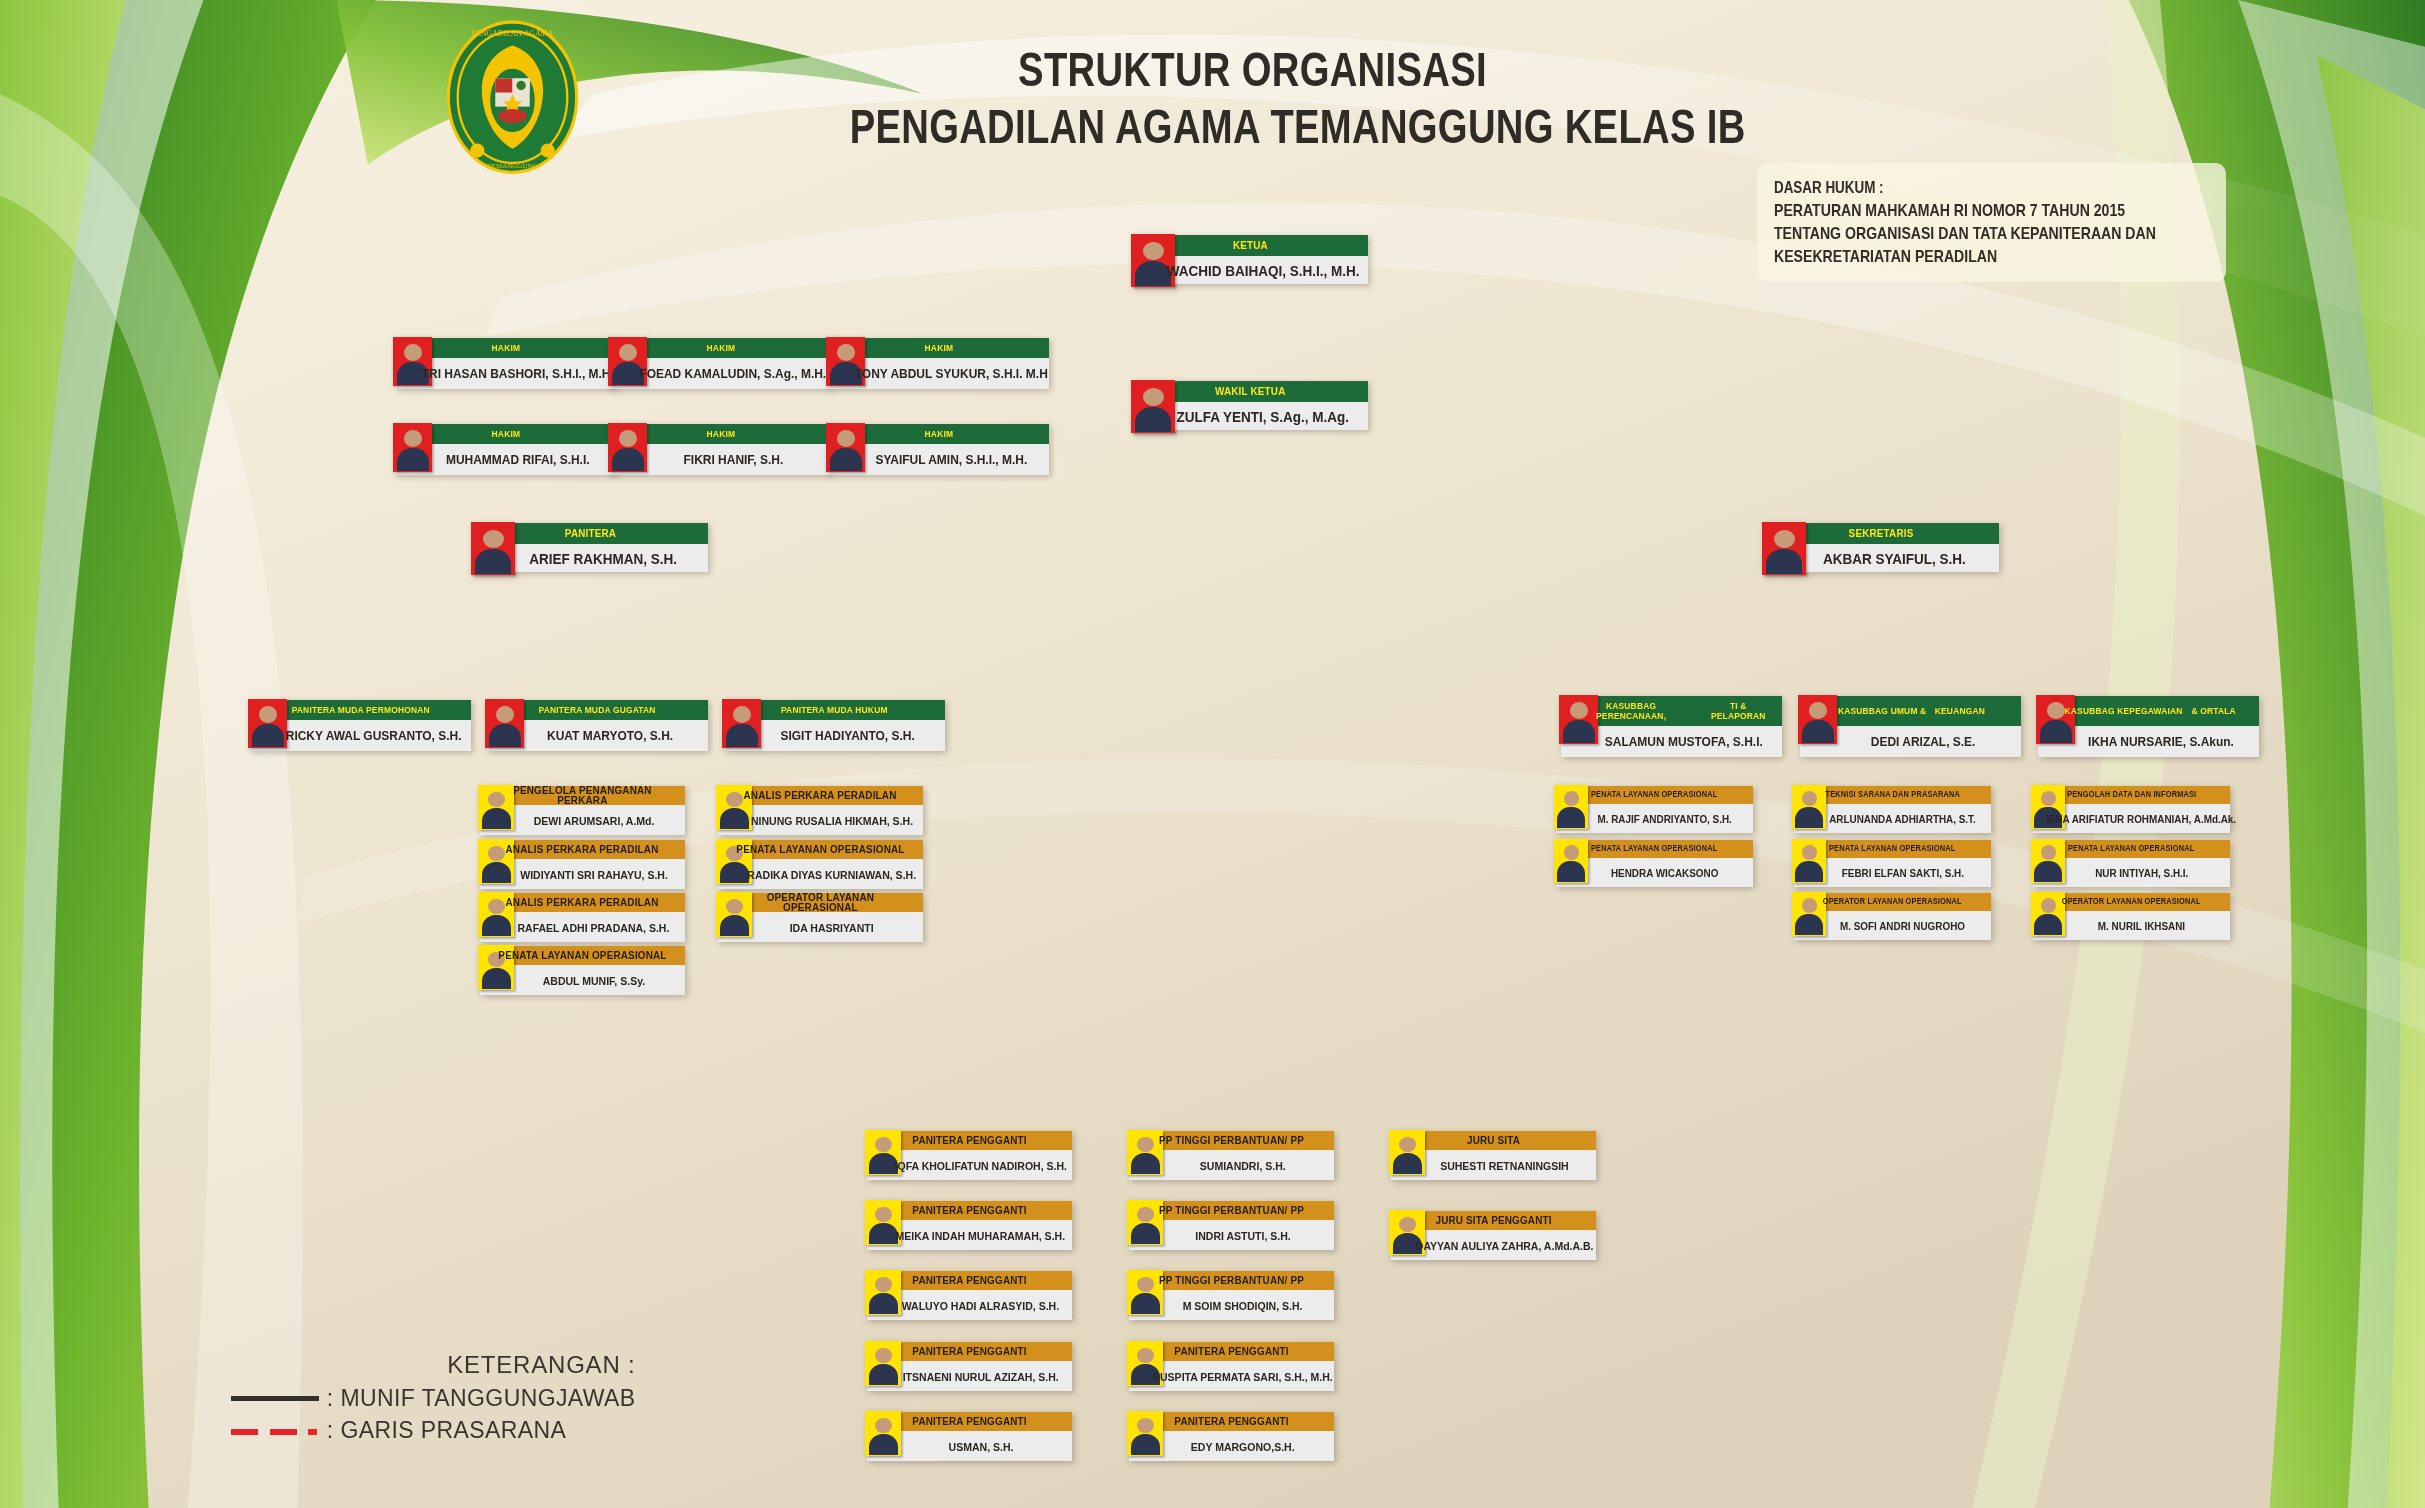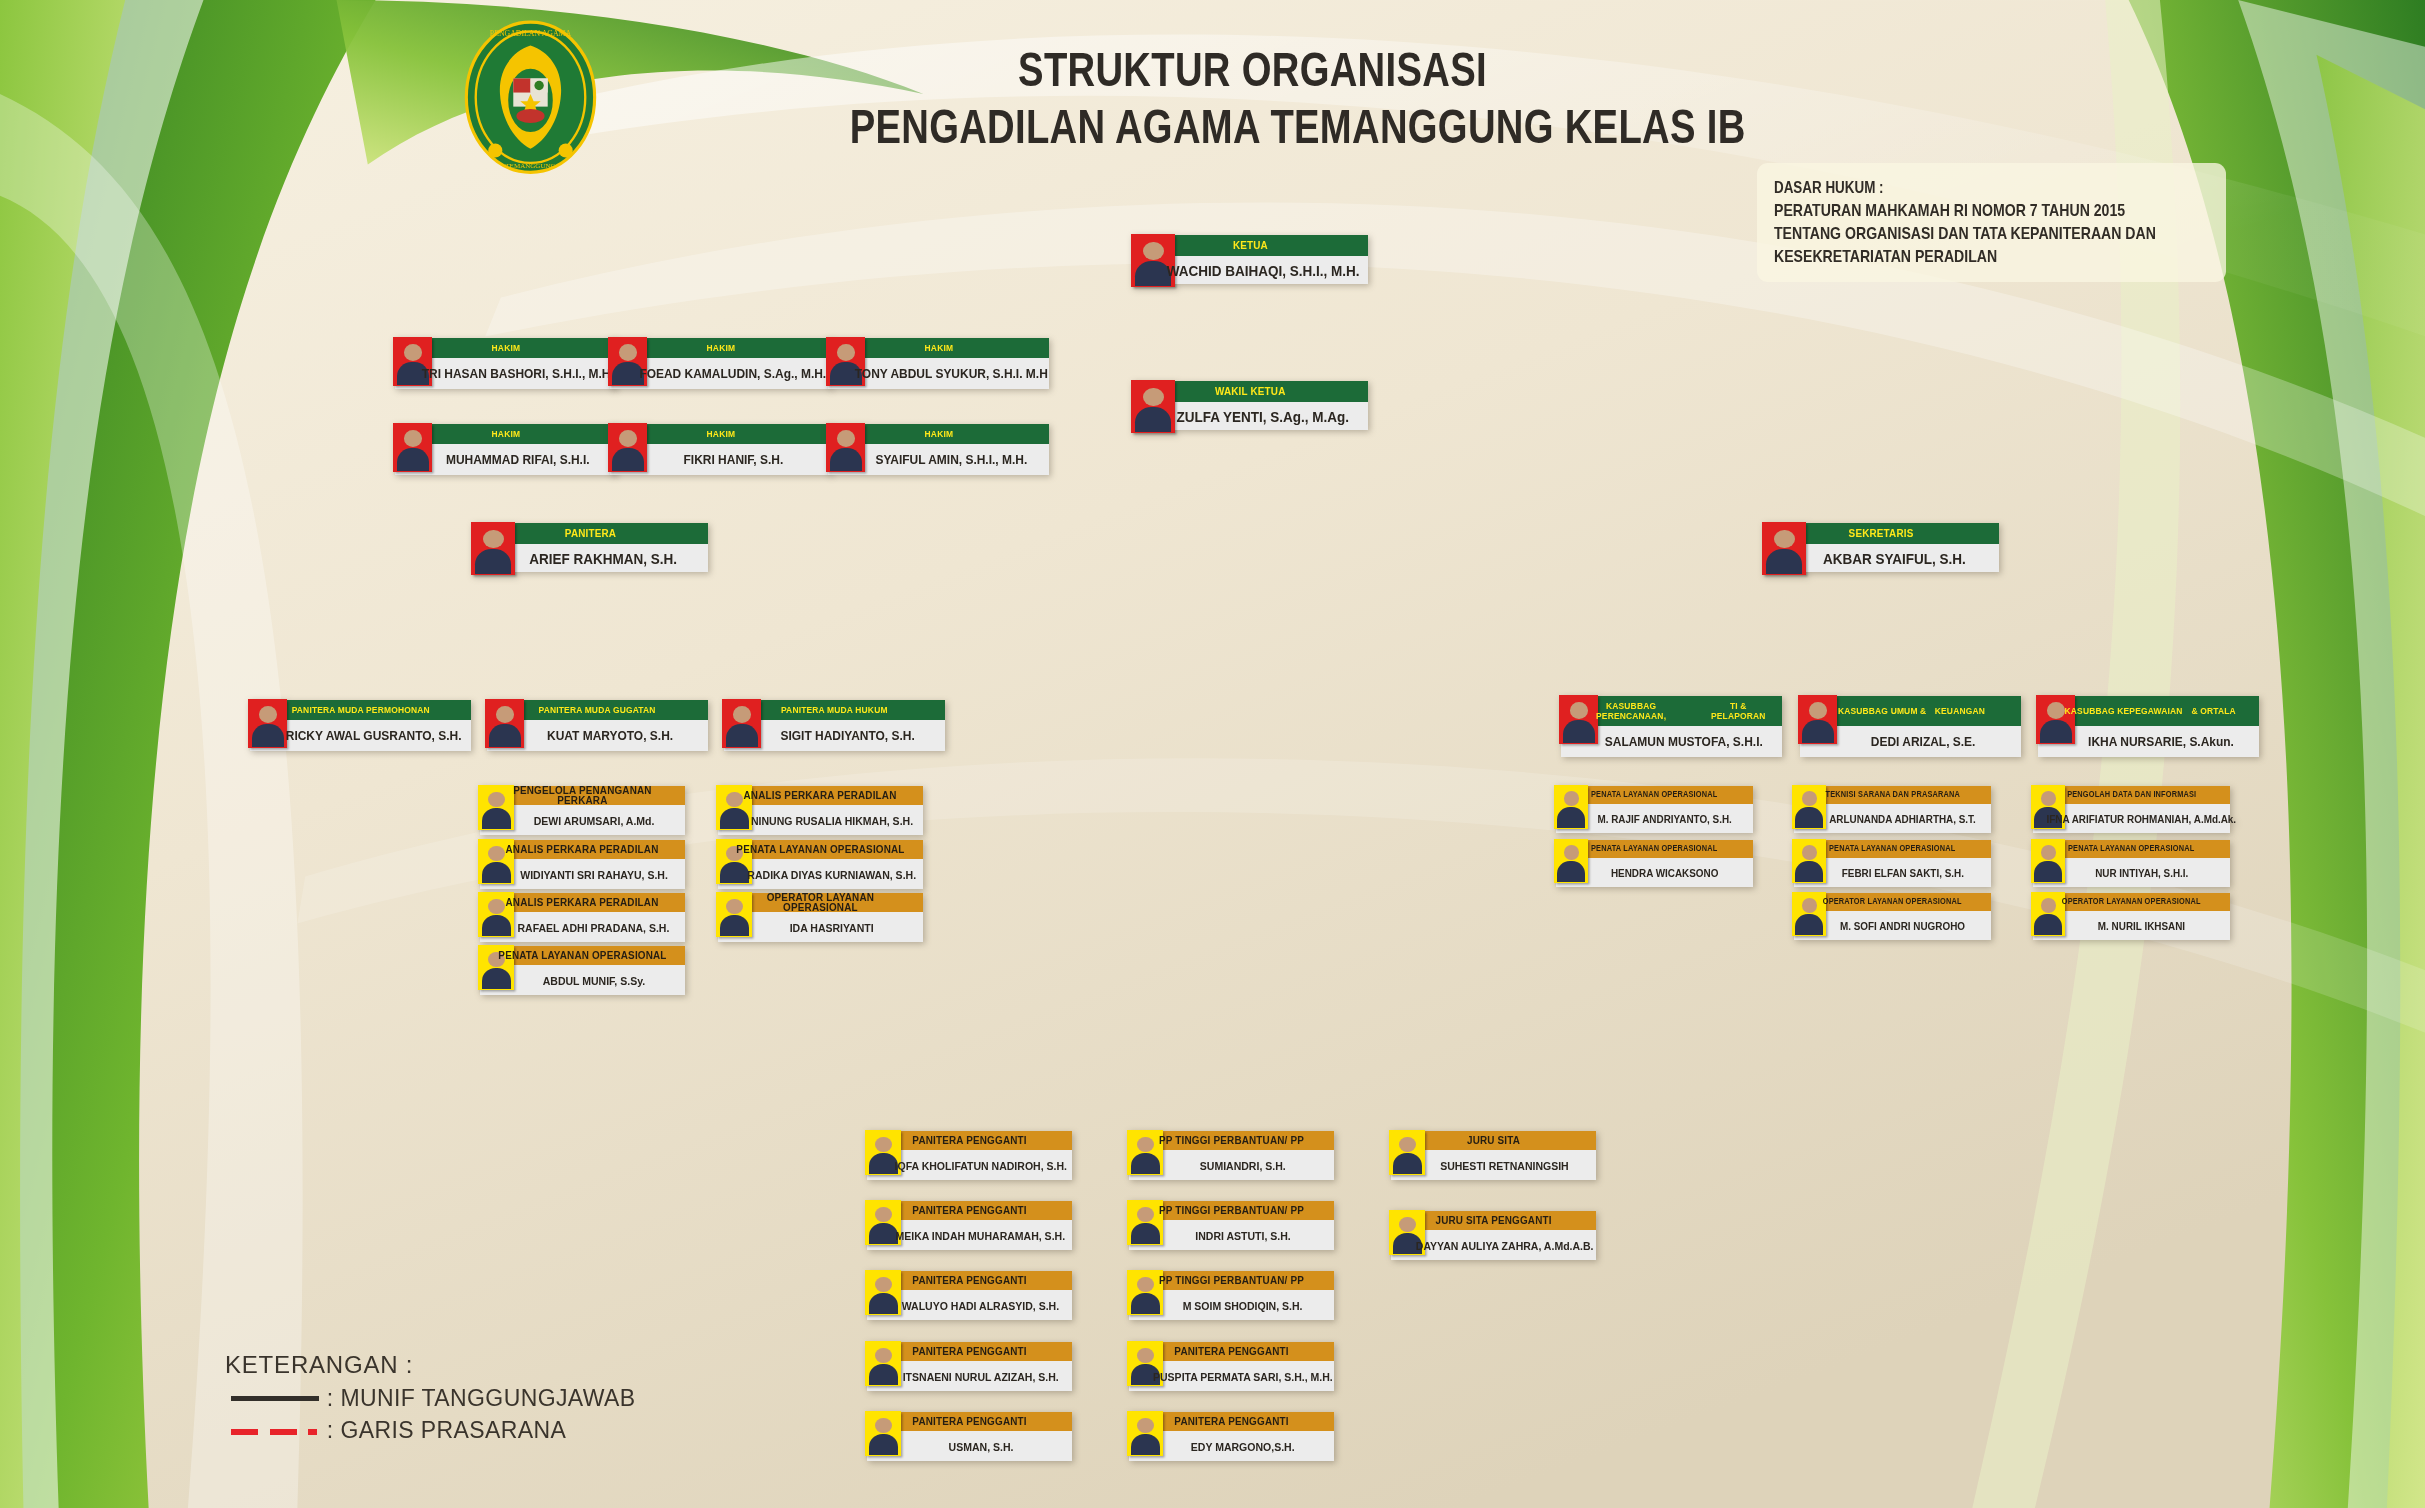--- a/index.html
+++ b/index.html
@@ -15,21 +15,21 @@
   #bg { position: absolute; inset: 0; z-index: 0; }
   #bg svg { display: block; width: 2426px; height: 1509px; }
 
   
   .layer { position: absolute; inset: 0; z-index: 3; }
   #lines { z-index: 2; }
   #lines svg { display:block; width:2426px; height:1509px; }
 
   
   .logo {
-    position: absolute; left: 464px; top: 19px;
+    position: absolute; left: 446px; top: 19px;
     width: 133px; height: 156px; z-index: 5;
   }
 
   
   .title-block {
     position: absolute; left: 736px; top: 41px; width: 1033px;
     text-align: center; z-index: 5;
   }
   .title-1, .title-2 {
     font-family: "Liberation Sans", sans-serif;
@@ -114,21 +114,21 @@
   .card.sm2   { width: 197px; }
   .card.sm2 .hdr { height: 18px; font-size: 8.2px; }
   .card.sm2 .nm  { height: 29px; font-size: 11px; }
   .card.sm2 .photo { width: 34px; height: 44px; }
   .card.sm2 .nm { padding-left: 25px; }
 
   .card.twoline .hdr { height: 30px; }
   .card.twoline .hdr span { line-height: 10.2px; }
 
   
-  .legend { position: absolute; left: 225px; top: 1351px; z-index: 6; }
+  .legend { position: absolute; left: 225px; top: 1351px; z-index: 6; text-align: right; }
   .legend .ltitle { font-size: 24px; color: #3a342c; letter-spacing: 0.8px; }
   .legend .lrow { display: flex; align-items: center; margin-top: 5.5px; }
   .legend .lkey { width: 94px; height: 15.6px; position: relative; margin-right: 7.8px; }
   .legend .solid { position:absolute; left: 6.3px; top: 5.5px; width: 88px; height: 5.5px; background: #332f2a; }
   .legend .dashrow i { position:absolute; top: 6.3px; height: 5.5px; background: #e8232a; }
   .legend .dashrow i:nth-child(1){ left: 6.3px;  width: 27px; }
   .legend .dashrow i:nth-child(2){ left: 45px; width: 27px; }
   .legend .dashrow i:nth-child(3){ left: 83px; width: 9.4px; }
   .legend .ltext { font-size: 23px; color: #3a342c; letter-spacing: 0.4px; }
 </style>

